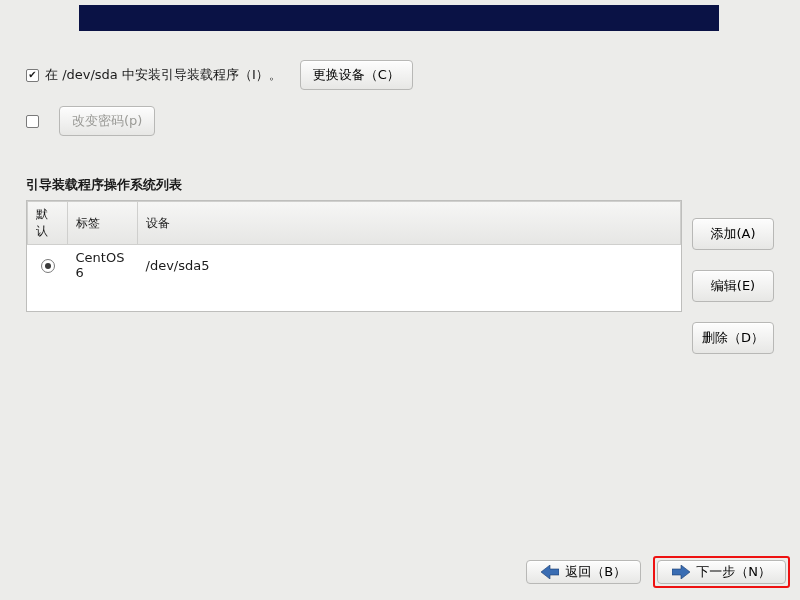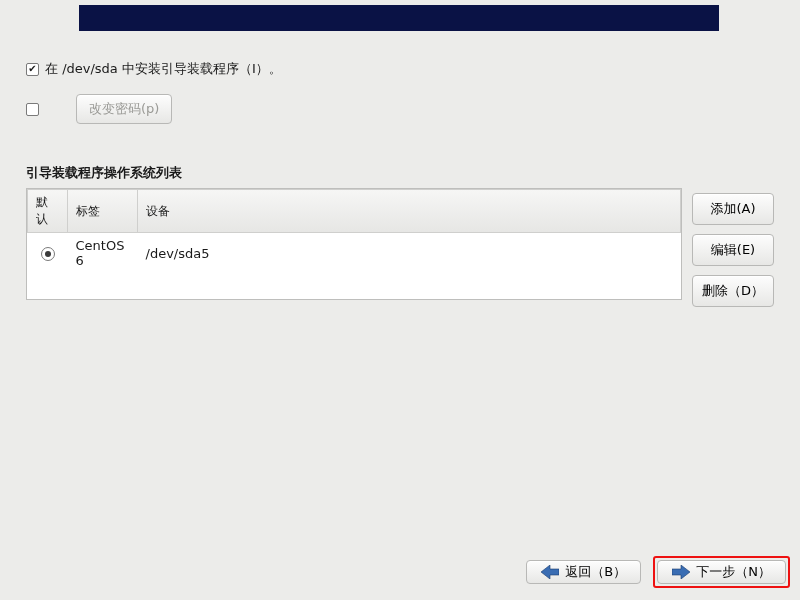--- a/index.html
+++ b/index.html
@@ -10,53 +10,54 @@
     .checkbox {
       width:13px; height:13px; border:1px solid #7a7a7a; background:#fff; border-radius:2px;
       margin-right:6px; display:flex; align-items:center; justify-content:center; font-size:10px; line-height:1;
       cursor:pointer;
     }
     .btn {
       background: linear-gradient(#fdfdfd,#e7e7e5);
       border:1px solid #b8b8b6; border-radius:4px; padding:5px 12px; font-size:13px; cursor:pointer;
       box-shadow: inset 0 1px 0 #fff;
     }
-    .btn.disabled { color:#9a9a96; cursor:default;margin-left:17px; }
+    .btn.disabled { color:#9a9a96; cursor:default; }
     .section-title { font-weight:bold; font-size:13px; margin:40px 0 6px 0; }
     .layout { display:flex; gap:10px; align-items:flex-start;justify-content:flex-end;}
     .table-wrap { flex:1; }
     table { width:100%; border-collapse:collapse; background:#fff; }
     thead tr { background:linear-gradient(#f6f6f5,#e6e6e4); }
     thead td { border:1px solid #cfcfcd; padding:4px 8px; font-size:12px;}
     tbody td { padding:5px 8px; font-size:13px;}
     .table-box { border:1px solid #bebebc; background:#fff; height:112px; overflow:hidden;}
     .radio {
       width:14px;height:14px;border:1px solid #7a7a7a;border-radius:50%;background:#fff;
       display:inline-flex;align-items:center;justify-content:center;cursor:pointer;
     }
     .radio.checked::after{content:"";width:6px;height:6px;border-radius:50%;background:#3a3a3a;display:block;}
-    .side-btns { display:flex; flex-direction:column; gap:9px; width:82px; margin-top:5px;}
+    .side-btns { display:flex; flex-direction:column; gap:20px; width:82px; margin-top:18px;}
     .side-btns .btn { width:100%; text-align:center; padding:6px 0;}
     .footer { position:absolute; left:0; right:0; bottom:0; height:56px; background:#ececea;
       display:flex; justify-content:flex-end; align-items:center; padding-right:10px; gap:12px;}
     .foot-btn { display:flex; align-items:center; gap:6px; padding:2px 14px;}
     .highlight { border:2px solid #e11; border-radius:3px; padding:2px;}
     .arrow { display:inline-block; }
     .arrow svg { display:block;}
   </style>
 </head>
 <body>
 
 <div class="banner"></div>
 
 <div class="main">
   <div class="row">
     <span class="checkbox">✔</span>
     <span>在 /dev/sda 中安装引导装载程序（I）。</span>
     <span style="width:18px;"></span>
+    <button class="btn">更换设备（C）</button>
   </div>
 
   <div class="row">
     <span class="checkbox"></span>
     <span style="width:14px;"></span>
     <button class="btn disabled">改变密码(p)</button>
   </div>
 
   <div class="section-title">引导装载程序操作系统列表</div>
 

